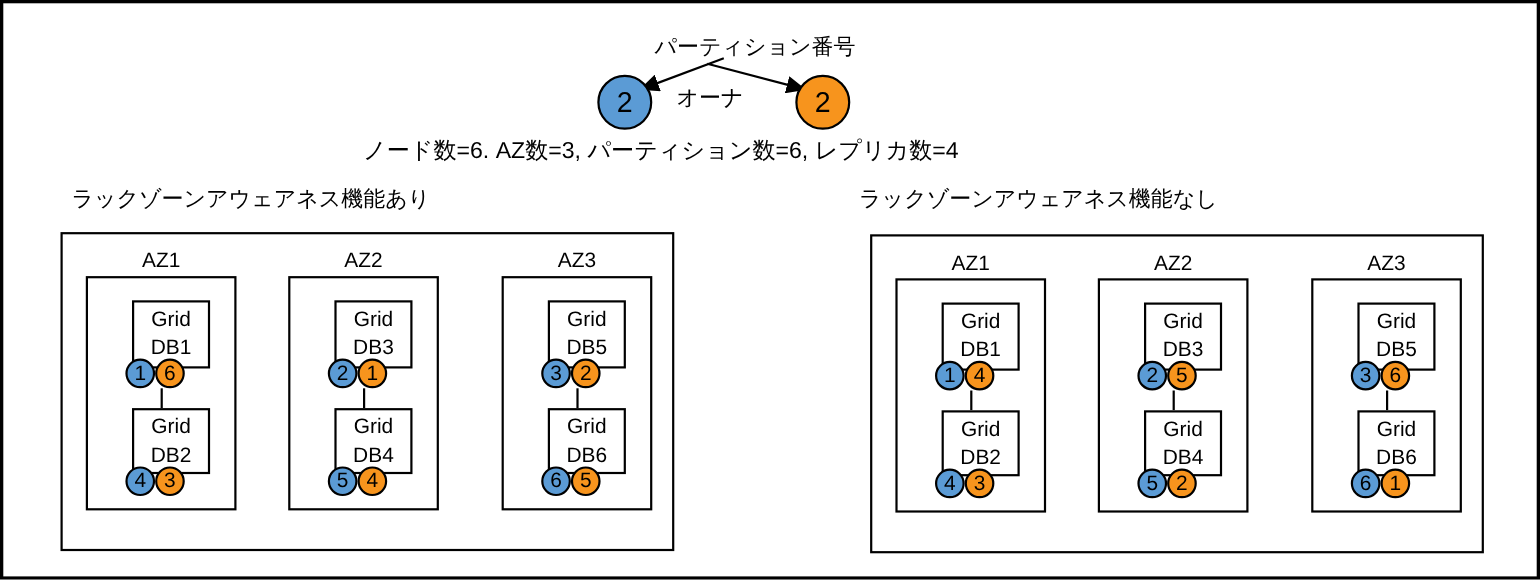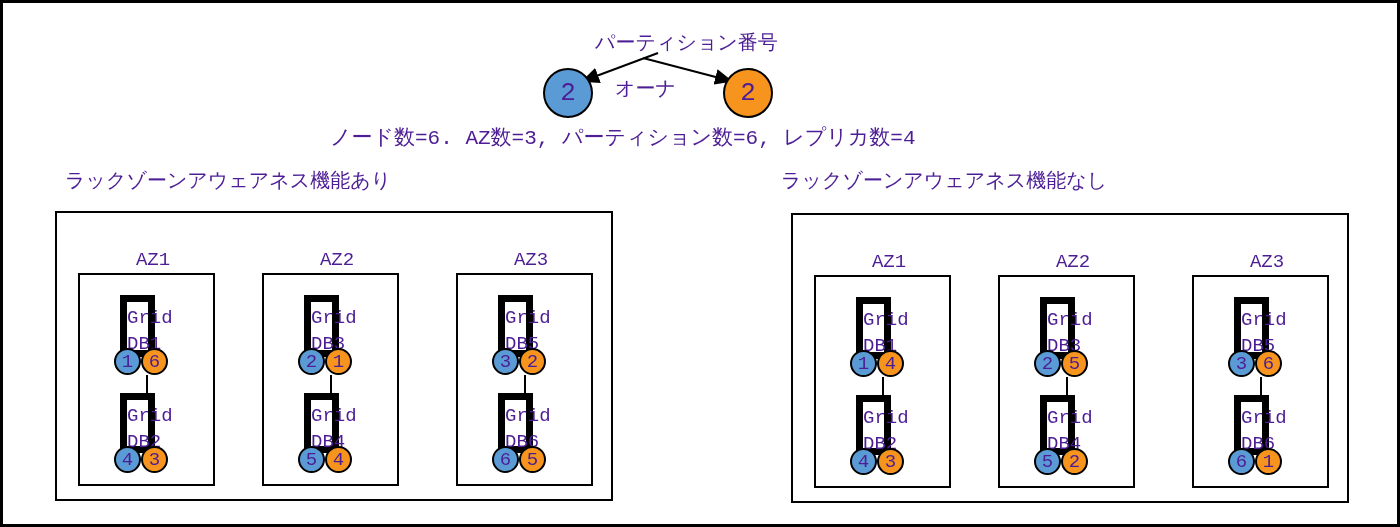--- a/index.html
+++ b/index.html
@@ -3,22 +3,22 @@
 <meta charset="utf-8">
 <style>
   html, body { margin: 0; padding: 0; background: #fff; }
   .canvas {
     position: relative;
     width: 1400px;
     height: 527px;
     box-sizing: border-box;
     border: 3px solid #000;
     background: #fff;
-    font-family: Liberation Mono, monospace;
-    color: #4c1d95;
+    font-family: Liberation Sans, sans-serif;
+    color: #000000;
     overflow: hidden;
   }
   .partition-label {
     position: absolute;
     left: 592px; top: 26px;
     font-size: 20px;
     white-space: nowrap;
   }
   .legend-circle {
     position: absolute;
@@ -53,42 +53,42 @@
     position: absolute;
     width: 558px; height: 290px;
     border: 2px solid #000;
     box-sizing: border-box;
     background: #fff;
   }
   #panel-0 { left: 52px;  top: 208px; }
   #panel-1 { left: 788px; top: 210px; }
   .az-group {
     position: absolute;
-    top: 60px;
-    width: 137px; height: 213px; padding-left: 13px;
+    top: 38px;
+    width: 137px; height: 213px;
   }
   .az-label {
     position: absolute;
     top: -24px; left: 0;
     width: 100%;
     text-align: center;
     font-size: 19px;
   }
   .az-box {
     position: absolute;
     left: 0; top: 0;
     width: 137px; height: 213px;
     border: 2px solid #000;
     box-sizing: border-box;
   }
   .node-box {
     position: absolute;
     left: 40px;
-    width: 35px;
-    border: 7px solid #000000;
+    width: 71px;
+    border: 2px solid #000000;
     box-sizing: border-box;
     background: #fff;
     text-align: center;
     font-size: 19px;
     line-height: 26px;
     padding-top: 3px;
     z-index: 2;
   }
   .node-box.n0 { top: 20px;  height: 62px; }
   .node-box.n1 { top: 118px; height: 60px; }

